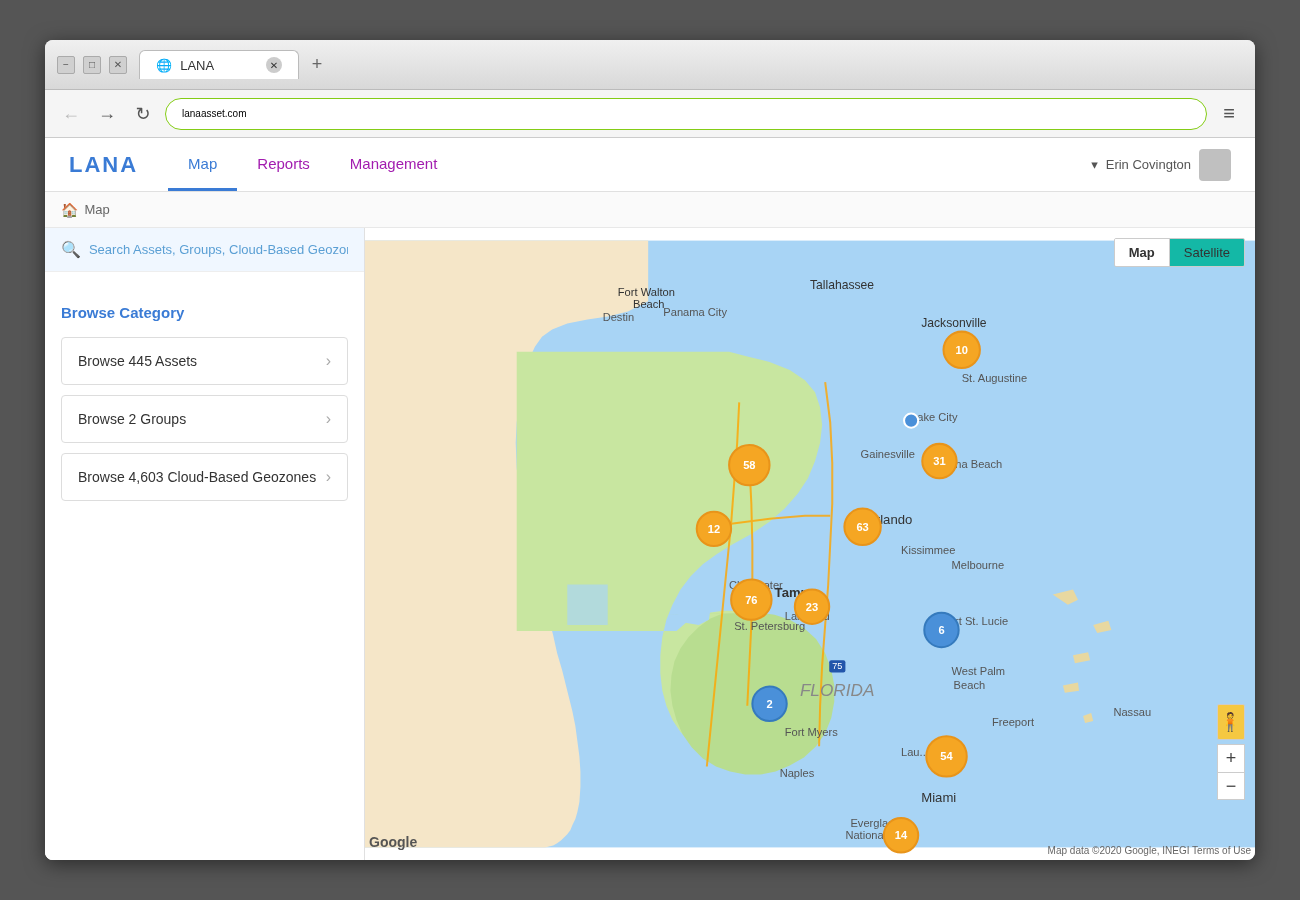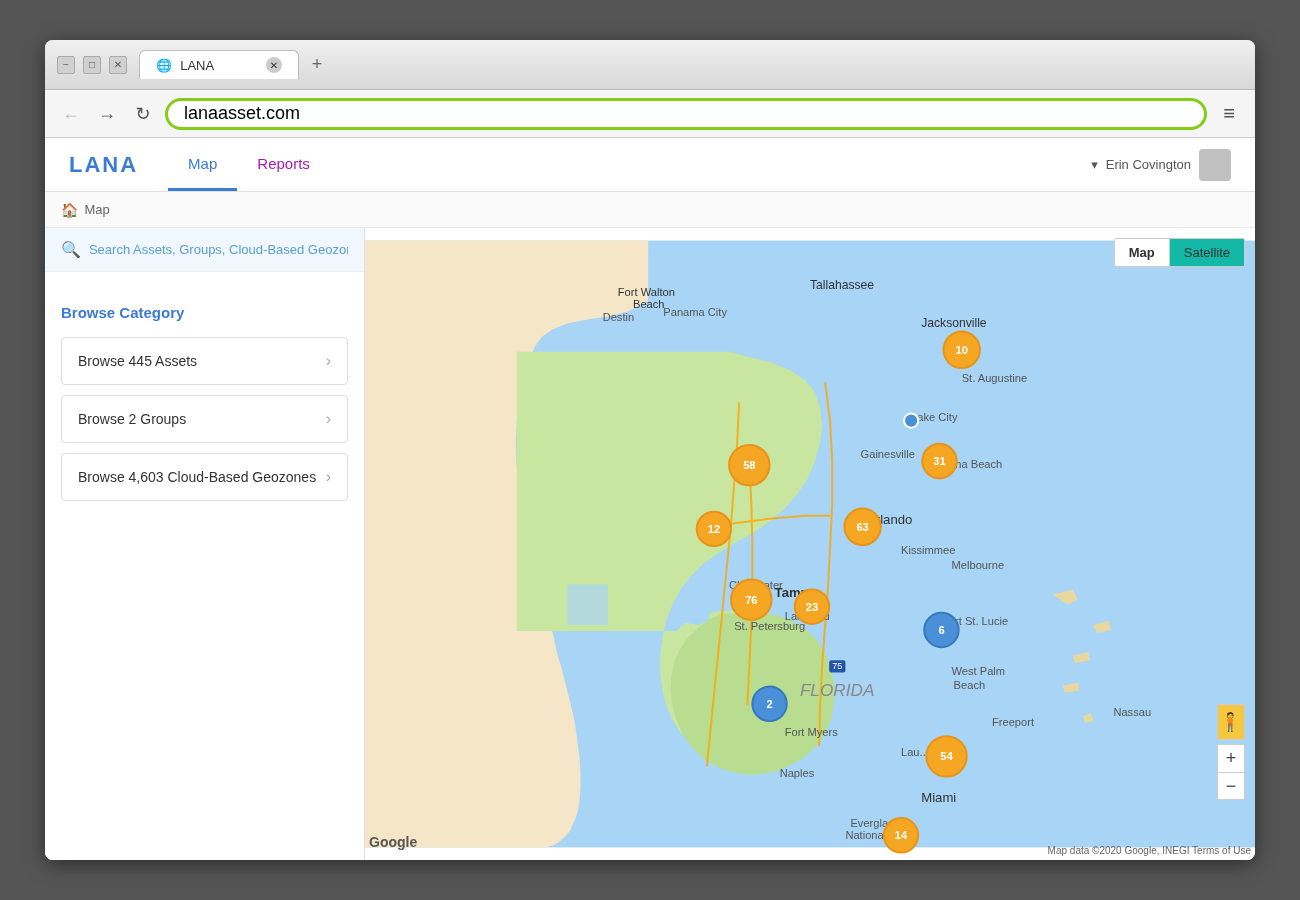--- a/index.html
+++ b/index.html
@@ -112,24 +112,24 @@
       color: #555;
       cursor: pointer;
       display: flex;
       align-items: center;
       justify-content: center;
     }
     .nav-btn.disabled { color: #bbb; cursor: default; }
     .address-bar {
       flex: 1;
       height: 32px;
-      border: 3px solid #84cc16;
+      border: 1px solid #84cc16;
       border-radius: 16px;
       padding: 0 16px;
-      font-size: 18px;
+      font-size: 10px;
       background: white;
       outline: none;
     }
     .menu-btn {
       font-size: 20px;
       color: #555;
       cursor: pointer;
       padding: 4px 8px;
     }
 
@@ -425,20 +425,21 @@
     <span class="menu-btn">≡</span>
   </div>
 
   <div class="app-container">
 
     <div class="app-header">
       <div class="logo">LANA</div>
       <div class="nav-tabs">
         <div class="nav-tab active">Map</div>
         <div class="nav-tab">Reports</div>
+        <div class="nav-tab">Management</div>
       </div>
       <div class="header-right">
         <div>▾</div>
         <div>Erin Covington</div>
         <div class="user-avatar"></div>
       </div>
     </div>
 
     <div class="breadcrumb-bar">
       <span class="breadcrumb-icon">🏠</span>

